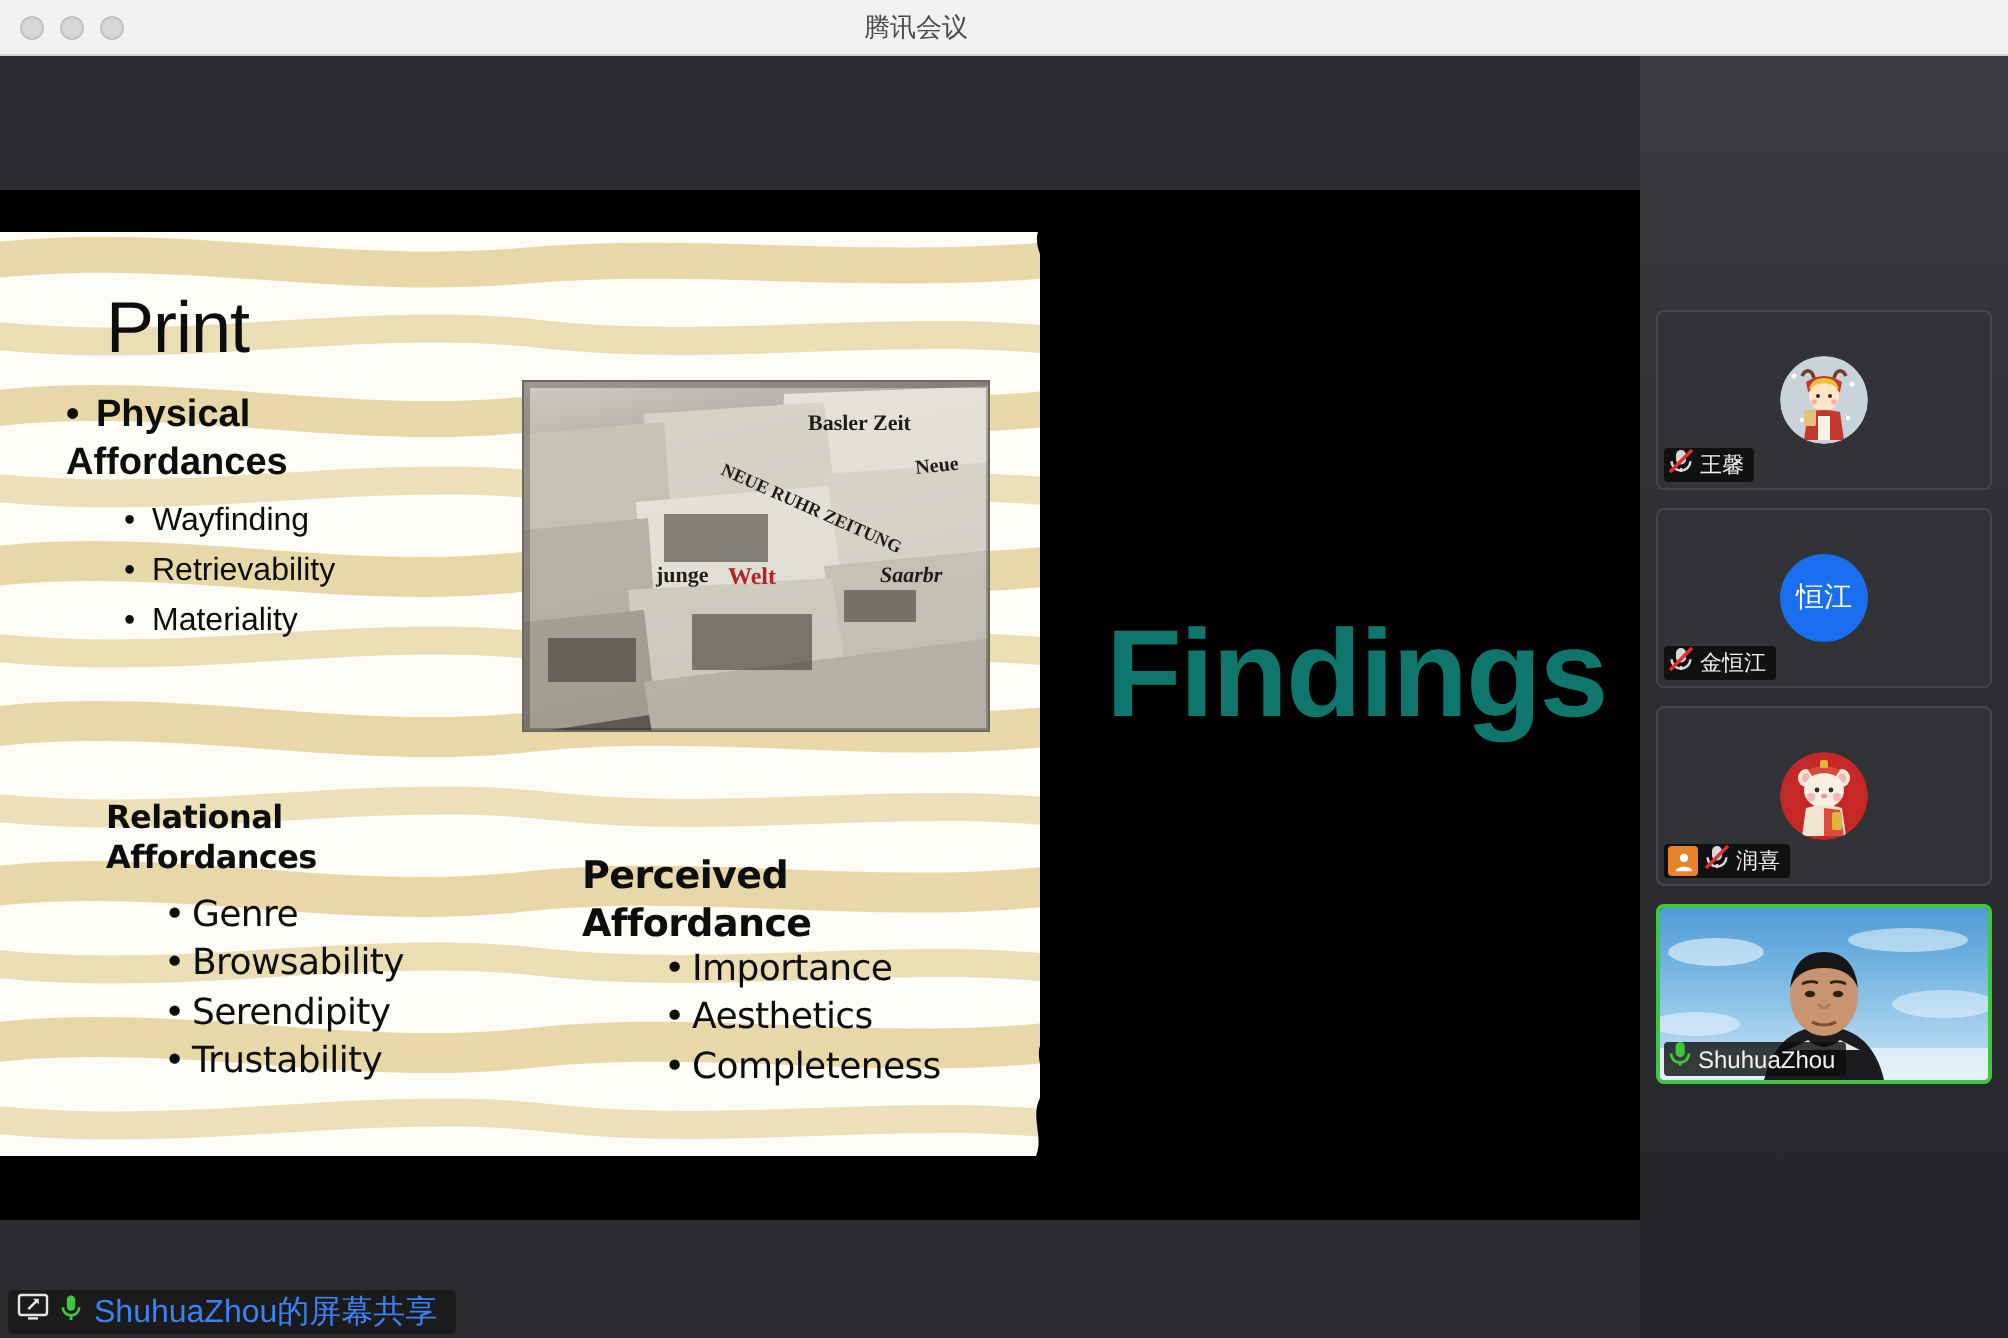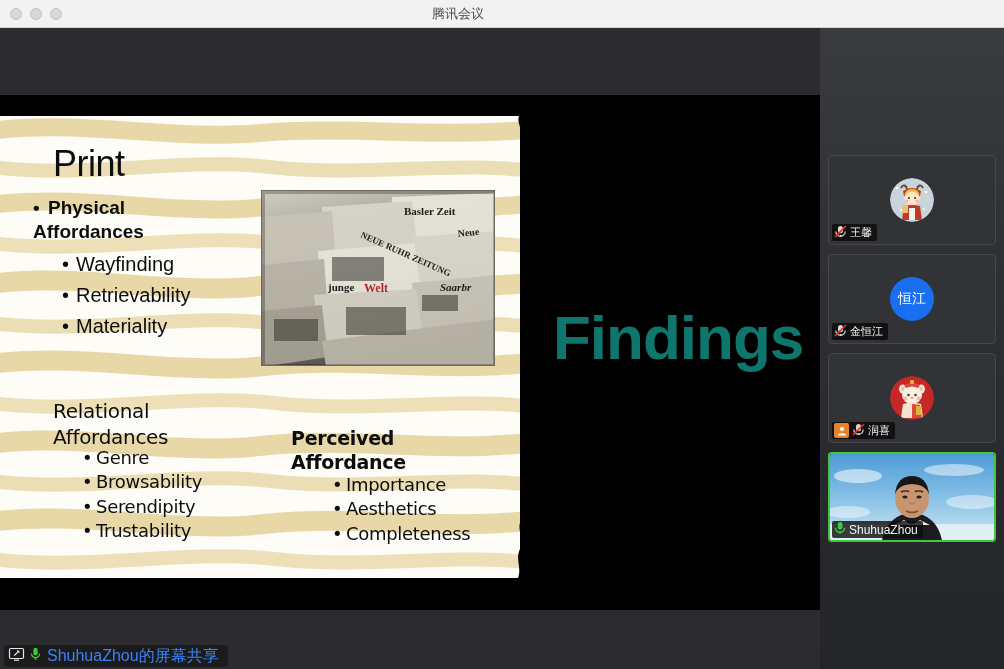--- a/index.html
+++ b/index.html
@@ -56,29 +56,29 @@
     font-family:"Liberation Sans", sans-serif;
   }
   #l-physical {
     left:33px; top:80px; width:240px;
     font-size:19px; font-weight:bold; line-height:1.28;
     font-family:"Liberation Sans", sans-serif;
   }
   #l-physical .b { display:inline-block; width:15px; }
   #sub-physical {
     left:62px; top:133px; width:230px;
-    font-size:20px; font-weight:normal; line-height:1.55;
+    font-size:16px; font-weight:normal; line-height:1.55;
     font-family:"Liberation Sans", sans-serif;
   }
   .subitem { white-space:nowrap; }
   .subitem .d { display:inline-block; width:14px; }
 
   #l-relational {
     left:53px; top:283px; width:230px;
-    font-size:20px; font-weight:normal; line-height:1.28;
+    font-size:16px; font-weight:bold; line-height:1.28;
     font-family:"DejaVu Sans", sans-serif; letter-spacing:-0.3px;
   }
   #sub-relational {
     left:82px; top:330px; width:230px;
     font-size:18px; line-height:1.36;
     font-family:"DejaVu Sans", sans-serif; letter-spacing:-0.3px;
   }
   #l-perceived {
     left:291px; top:310px; width:230px;
     font-size:19px; font-weight:bold; line-height:1.28;

